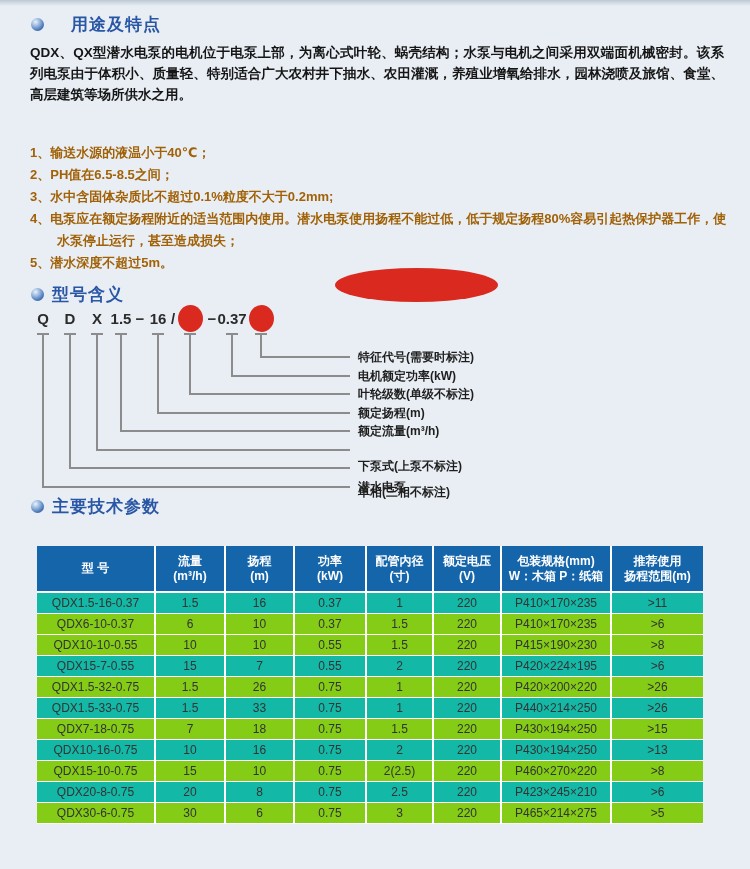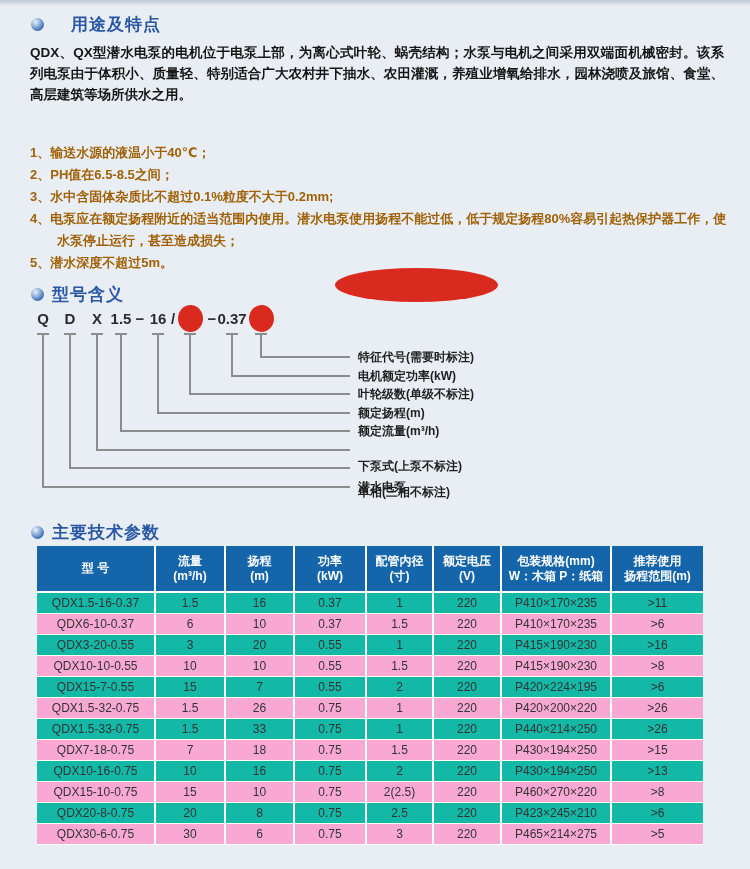--- a/index.html
+++ b/index.html
@@ -43,21 +43,21 @@
 
   
   .spec-table { position:absolute; left:37px; top:546px; width:666px;
     border-collapse:collapse; table-layout:fixed; }
   .spec-table th { background:#1565ab; color:#fff; font-size:12px; font-weight:bold;
     height:46px; line-height:15px; white-space:pre-line; text-align:center;
     border-right:2px solid #fff; border-bottom:2px solid #fff; padding:0 2px; }
   .spec-table td { height:21px; font-size:12px; color:#333; text-align:center;
     border-right:2px solid #fff; border-bottom:1px solid #fff; white-space:nowrap; }
   .spec-table th:last-child, .spec-table td:last-child { border-right:none; }
-  .spec-table tr.alt td { background:#f9a8d4; }
+  .spec-table tr.alt td { background:#84cc16; }
   .spec-table tr.plain td { background:#14b8a6; }
 </style>
 </head>
 <body>
 
 <div id="page">
   <div class="top-strip"></div>
 
   <div class="heading" style="left:31px; top:13px;gap:27px;">
     <span class="ball"></span>
@@ -117,21 +117,21 @@
       <div class="cap" style="left: 64px;"></div>
       <div class="vline" style="left: 69px; height: 136px;"></div>
       <div class="hline" style="left: 69px; top: 467px; width: 281px;"></div>
       <div class="leader-label" style="top: 459px; margin-top: 24px;">单相(三相不标注)</div>
       <div class="cap" style="left: 37px;"></div>
       <div class="vline" style="left: 42px; height: 155px;"></div>
       <div class="hline" style="left: 42px; top: 486px; width: 308px;"></div>
       <div class="leader-label" style="top: 478px;">潜水电泵</div>
     </div>
 
-  <div class="heading" style="left:31px; top:521px;">
+  <div class="heading" style="left:31px; top:495px;">
     <span class="ball"></span>
     <span class="txt">主要技术参数</span>
   </div>
   <table class="spec-table">
     <colgroup>
         <col style="width: 118px;">
         <col style="width: 70px;">
         <col style="width: 69px;">
         <col style="width: 72px;">
         <col style="width: 67px;">
@@ -172,30 +172,20 @@
         <tr class="alt">
           <td>QDX6-10-0.37</td>
           <td>6</td>
           <td>10</td>
           <td>0.37</td>
           <td>1.5</td>
           <td>220</td>
           <td>P410×170×235</td>
           <td>&gt;6</td>
         </tr>
-        <tr class="plain">
-          <td>QDX3-20-0.55</td>
-          <td>3</td>
-          <td>20</td>
-          <td>0.55</td>
-          <td>1</td>
-          <td>220</td>
-          <td>P415×190×230</td>
-          <td>&gt;16</td>
-        </tr>
         <tr class="alt">
           <td>QDX10-10-0.55</td>
           <td>10</td>
           <td>10</td>
           <td>0.55</td>
           <td>1.5</td>
           <td>220</td>
           <td>P415×190×230</td>
           <td>&gt;8</td>
         </tr>

